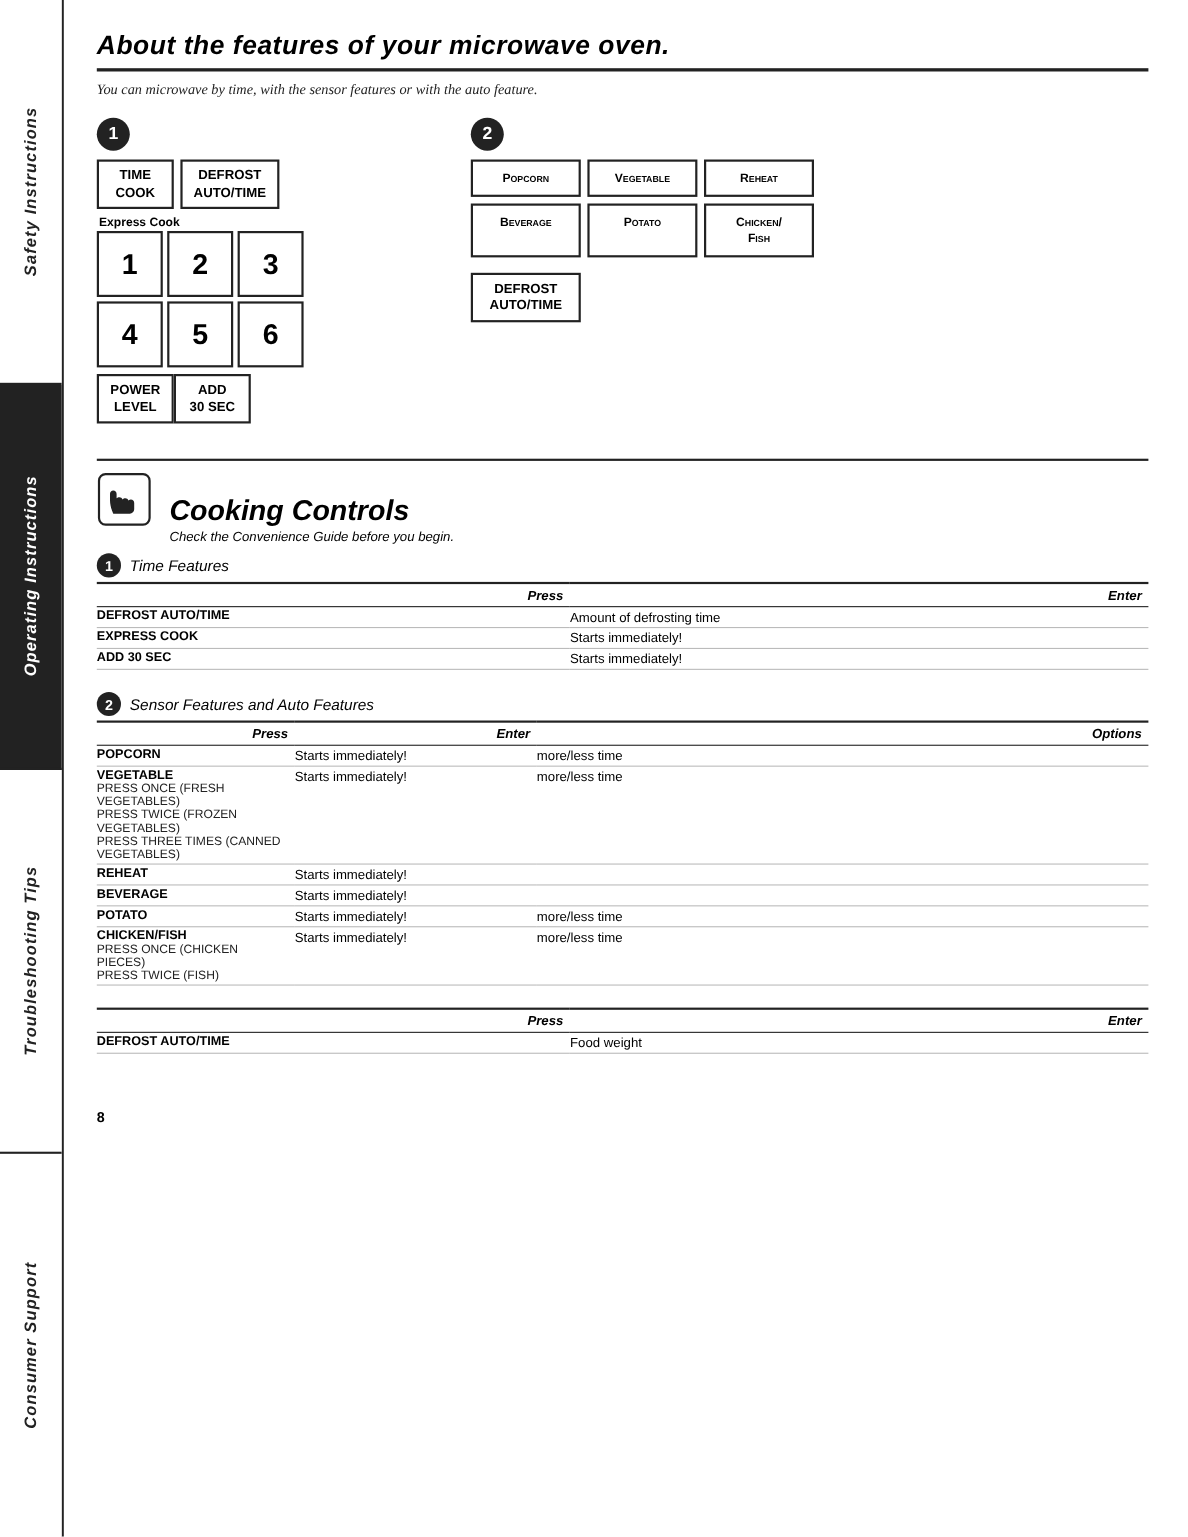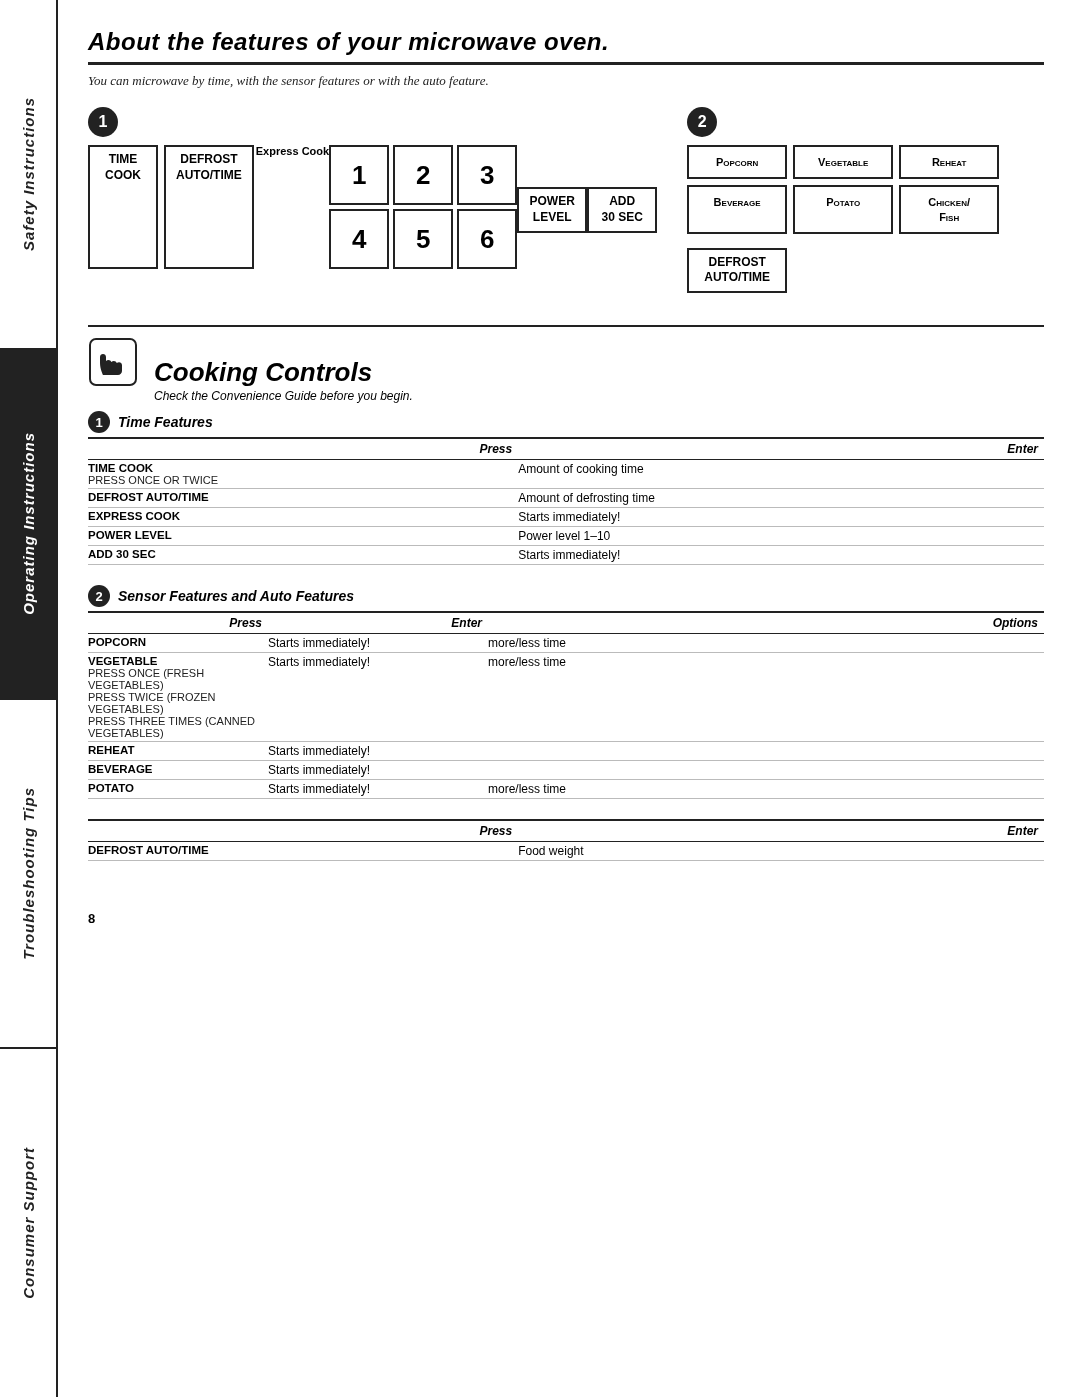--- a/index.html
+++ b/index.html
@@ -111,20 +111,21 @@
     .panel-right {
       display: flex;
       flex-direction: column;
       align-items: flex-start;
       flex: 1;
     }
 
     
     .buttons-area {
       display: flex;
+      flex-direction: column;
       gap: 0;
     }
 
     .top-buttons {
       display: flex;
       flex-direction: row;
       gap: 6px;
       margin-bottom: 6px;
     }
 
@@ -246,21 +247,21 @@
       color: #fff;
       font-size: 13px;
       font-weight: bold;
       display: flex;
       align-items: center;
       justify-content: center;
       flex-shrink: 0;
     }
     .feature-title {
       font-size: 14px;
-      font-weight: bold;
+      font-weight: normal;
       font-style: italic;
     }
 
     .feature-table {
       width: 100%;
       border-collapse: collapse;
       font-size: 12px;
     }
     .feature-table thead tr {
       border-top: 2px solid #222;
@@ -402,34 +403,26 @@
       </div>
       <table class="feature-table">
         <thead>
           <tr>
             <th style="width:180px;">Press</th>
             <th>Enter</th>
           </tr>
         </thead>
         <tbody>
           <tr>
-            <td class="press-col">TIME COOK<br><span class="sub-text">Press once or twice</span></td>
-            <td class="enter-col">Amount of cooking time</td>
-          </tr>
-          <tr>
             <td class="press-col">DEFROST AUTO/TIME</td>
             <td class="enter-col">Amount of defrosting time</td>
           </tr>
           <tr>
             <td class="press-col">EXPRESS COOK</td>
             <td class="enter-col">Starts immediately!</td>
-          </tr>
-          <tr>
-            <td class="press-col">POWER LEVEL</td>
-            <td class="enter-col">Power level 1–10</td>
           </tr>
           <tr>
             <td class="press-col">ADD 30 SEC</td>
             <td class="enter-col">Starts immediately!</td>
           </tr>
         </tbody>
       </table>
     </div>
 
     <div class="feature-block">
@@ -464,20 +457,25 @@
           <tr>
             <td class="press-col">BEVERAGE</td>
             <td class="enter-col">Starts immediately!</td>
             <td class="options-col"></td>
           </tr>
           <tr>
             <td class="press-col">POTATO</td>
             <td class="enter-col">Starts immediately!</td>
             <td class="options-col">more/less time</td>
           </tr>
+          <tr>
+            <td class="press-col">CHICKEN/FISH<br><span class="sub-text">Press once (chicken pieces)<br>Press twice (fish)</span></td>
+            <td class="enter-col">Starts immediately!</td>
+            <td class="options-col">more/less time</td>
+          </tr>
         </tbody>
       </table>
     </div>
 
     <div class="feature-block">
       <table class="feature-table">
         <thead>
           <tr>
             <th style="width:180px;">Press</th>
             <th>Enter</th>

